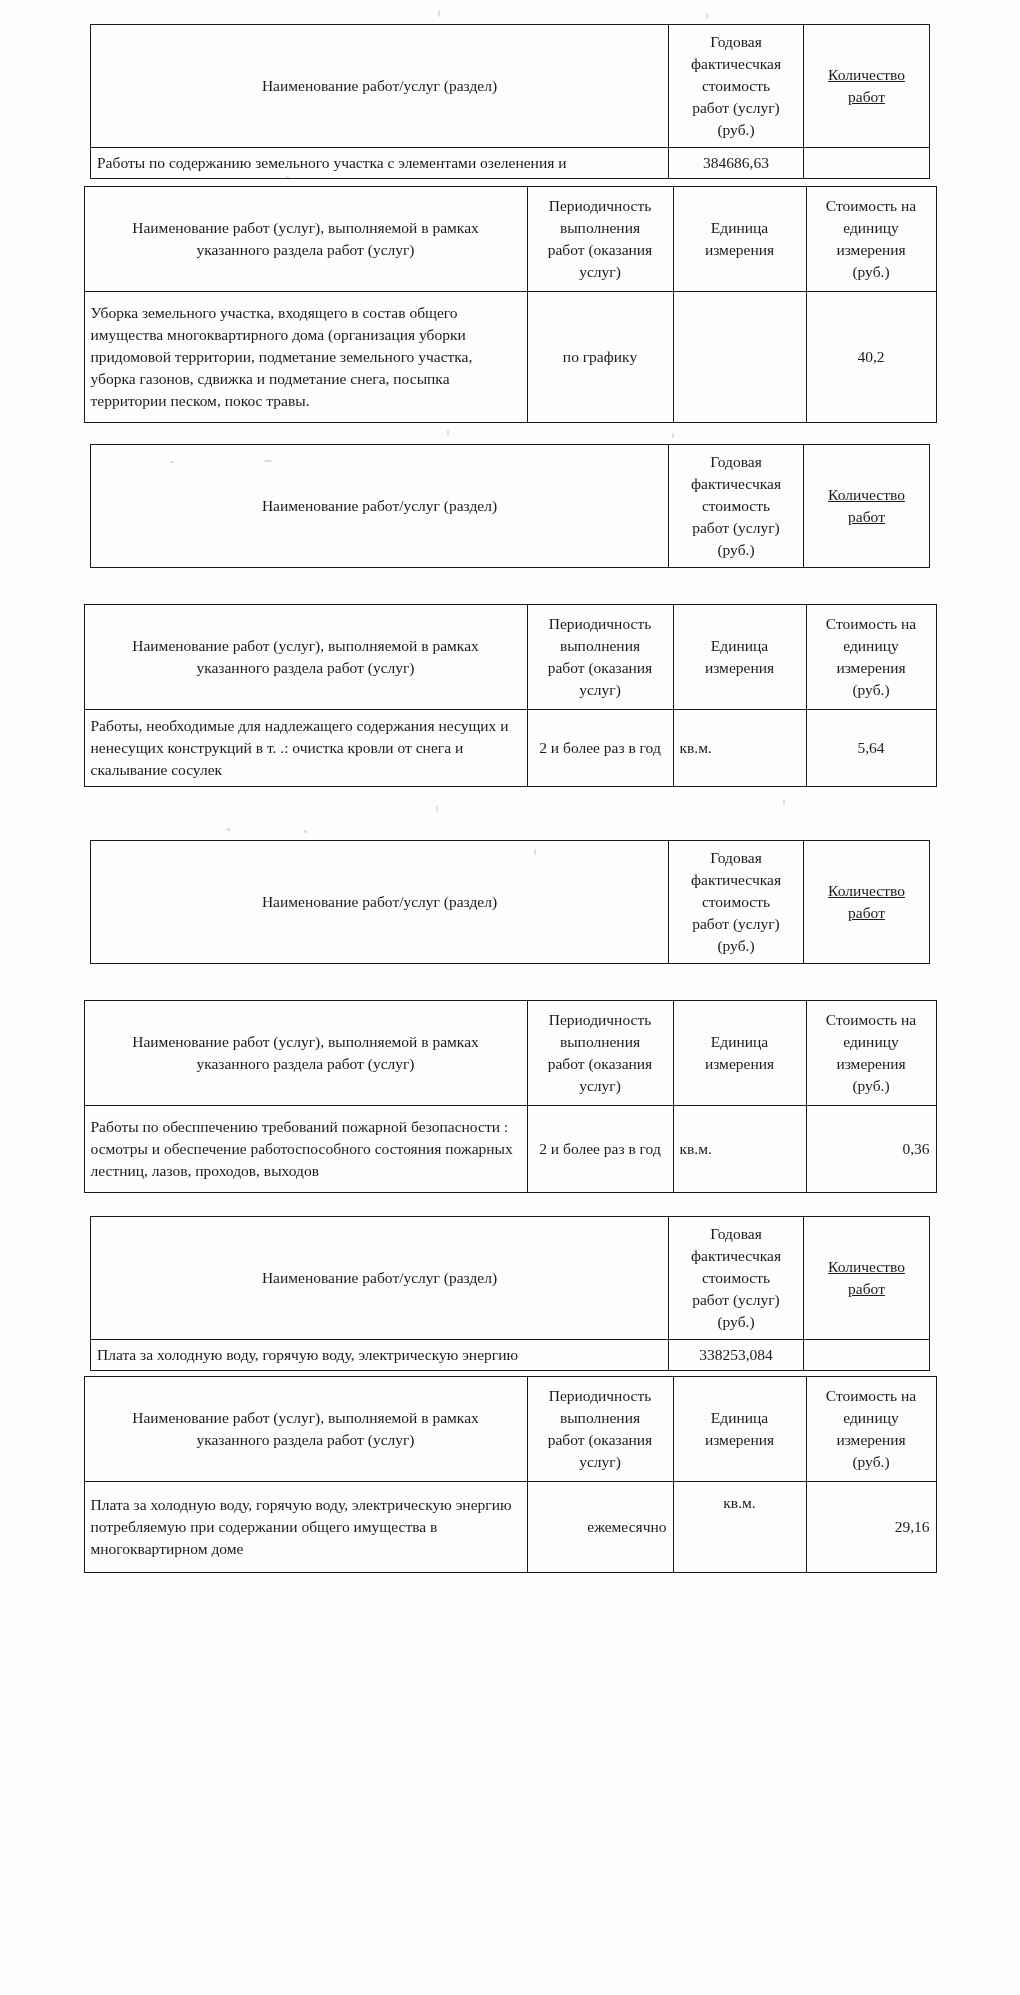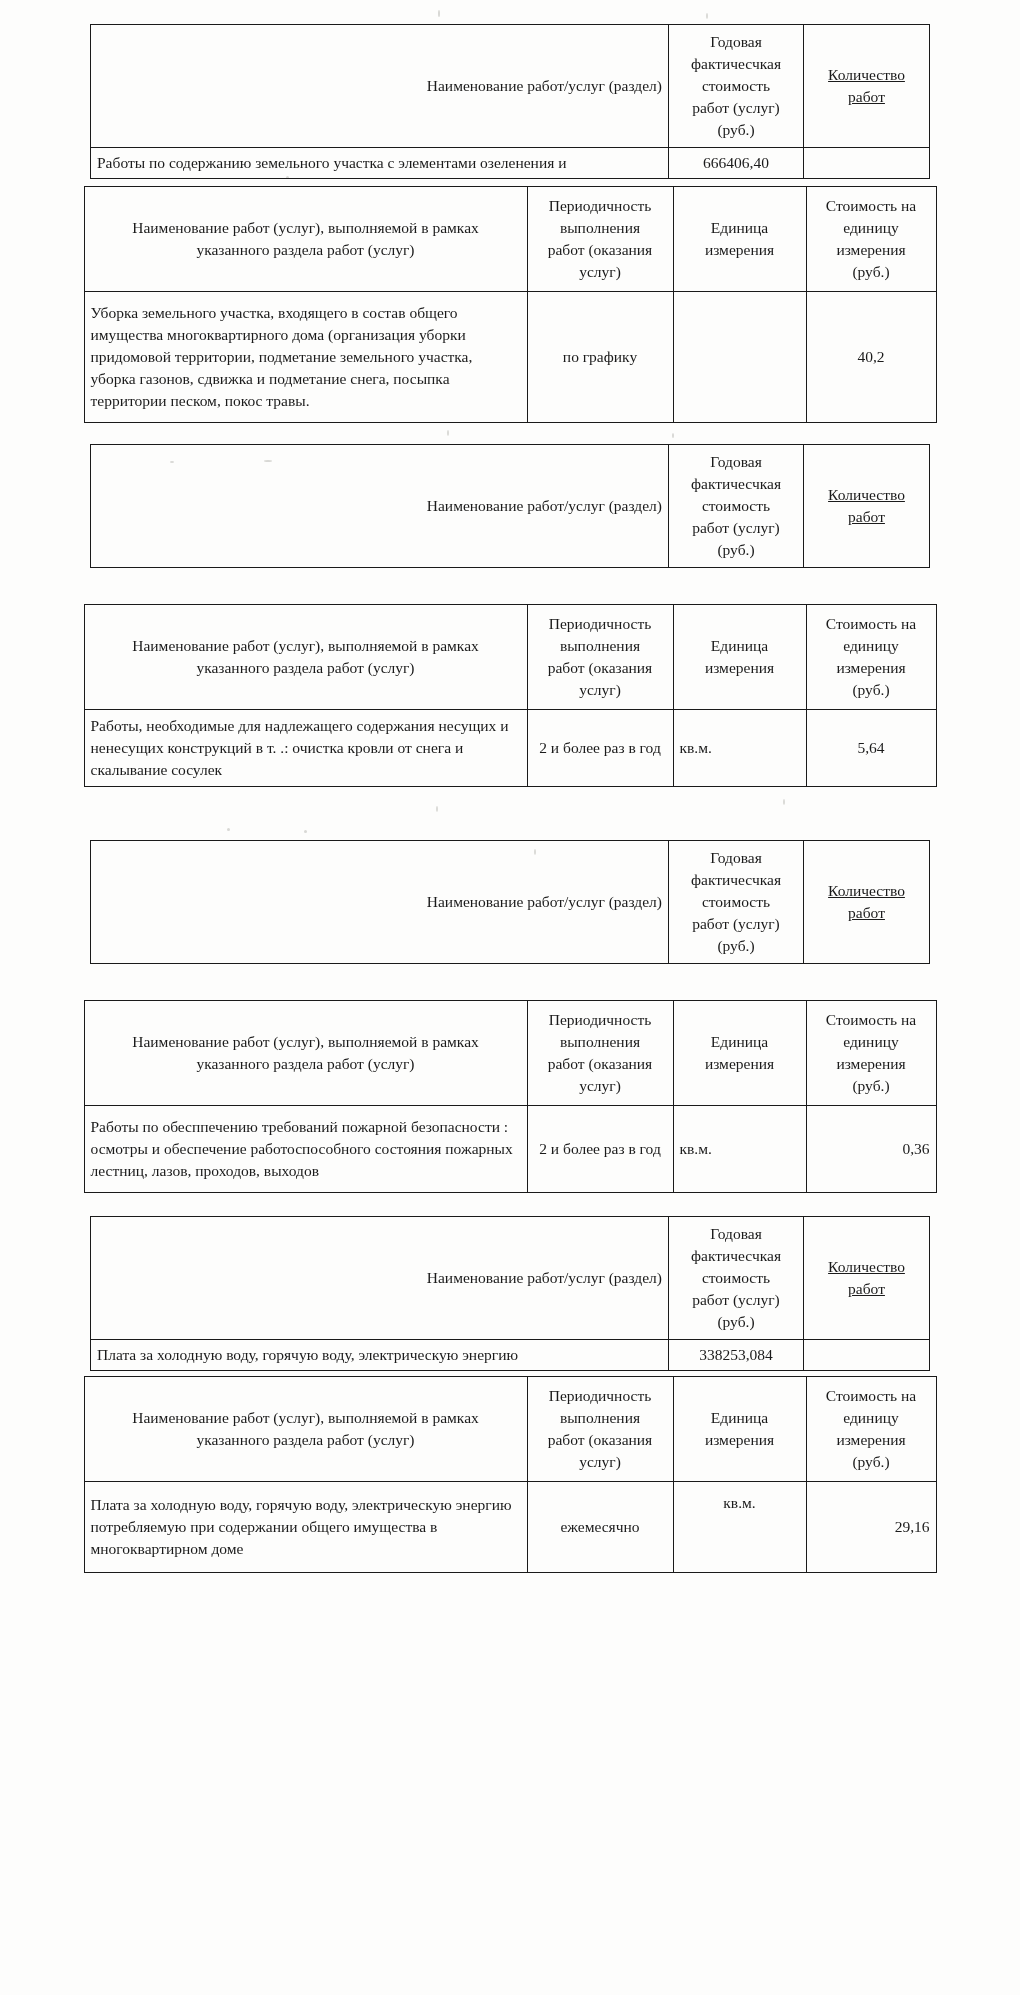--- a/index.html
+++ b/index.html
@@ -49,21 +49,21 @@
   table.tbl td {
     border: 1.6px solid #1a1a1a;
     vertical-align: middle;
     padding: 2px 6px;
     font-size: 15.5px;
     line-height: 1.42;
     color: #1b1b1b;
   }
 
   
-  .sec-name  { width: 565px; text-align: right; }
+  .sec-name  { width: 565px; text-align: center; }
   .sec-cost  { width: 122px; text-align: center; }
   .sec-count { width: 113px; text-align: center; }
 
   .sec-head-name  { height: 118px; }
   .sec-head-cost  { height: 118px; line-height: 1.33; }
   .sec-head-count { height: 118px; line-height: 1.35; text-decoration: underline; }
 
   .sec-row-name {
     text-align: left;
     height: 26px;
@@ -151,21 +151,21 @@
           <div>работ (услуг)</div>
           <div>(руб.)</div>
         </td>
         <td class="sec-count sec-head-count">
           <div>Количество</div>
           <div>работ</div>
         </td>
       </tr>
       <tr>
         <td class="sec-name sec-row-name">Работы по содержанию земельного участка с элементами озеленения и</td>
-        <td class="sec-cost sec-row-cost">666406,40</td>
+        <td class="sec-cost sec-row-cost">384686,63</td>
         <td class="sec-count sec-row-count"></td>
       </tr>
     </tbody>
       </table>
   </div>
 
   <div class="blk" style="top:186px;">
     <table class="tbl">
       <tbody>
           <tr class="det-head">
@@ -358,21 +358,21 @@
         </td>
         <td class="det-price">
           <div>Стоимость на</div>
           <div>единицу</div>
           <div>измерения</div>
           <div>(руб.)</div>
         </td>
       </tr>
       <tr>
         <td class="det-name det-body-name" style="height:86px;">Плата за холодную воду, горячую воду, электрическую энергию потребляемую при содержании общего имущества в многоквартирном доме</td>
-        <td class="det-per per-mid-left" style="text-align:center;">ежемесячно</td>
+        <td class="det-per per-mid-left" style="text-align:right;">ежемесячно</td>
         <td class="det-unit det-body-unit" style="vertical-align:top; padding-top:10px;">кв.м.</td>
         <td class="det-price price-bottom-right">29,16</td>
       </tr>
     </tbody>
       </table>
   </div>
 
 </div>
 
 </body></html>

